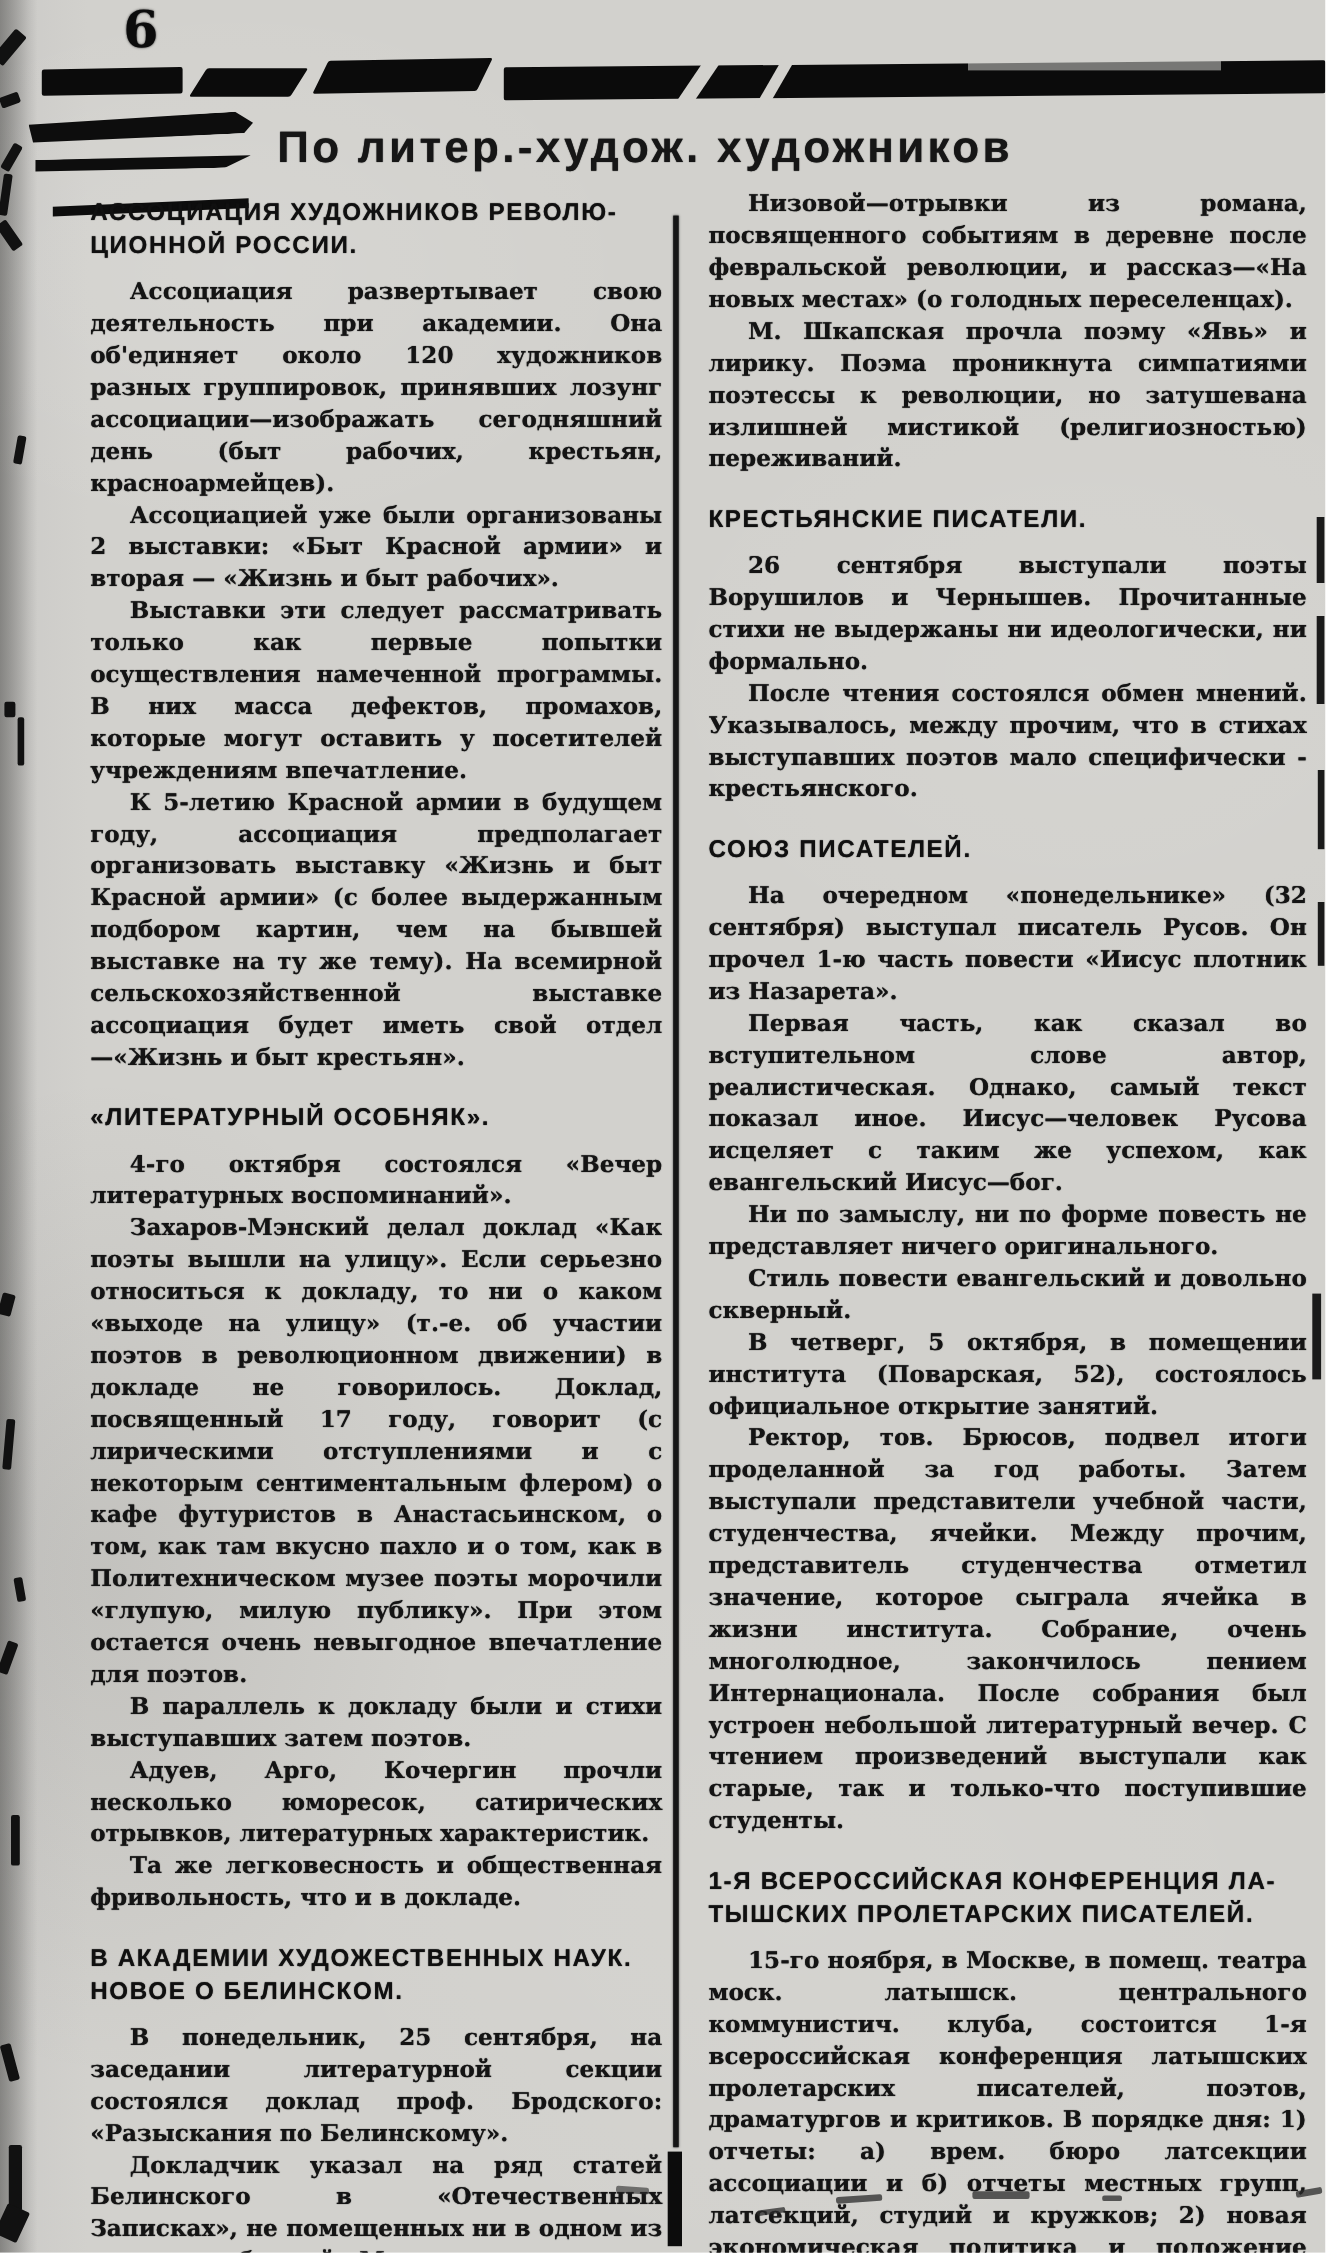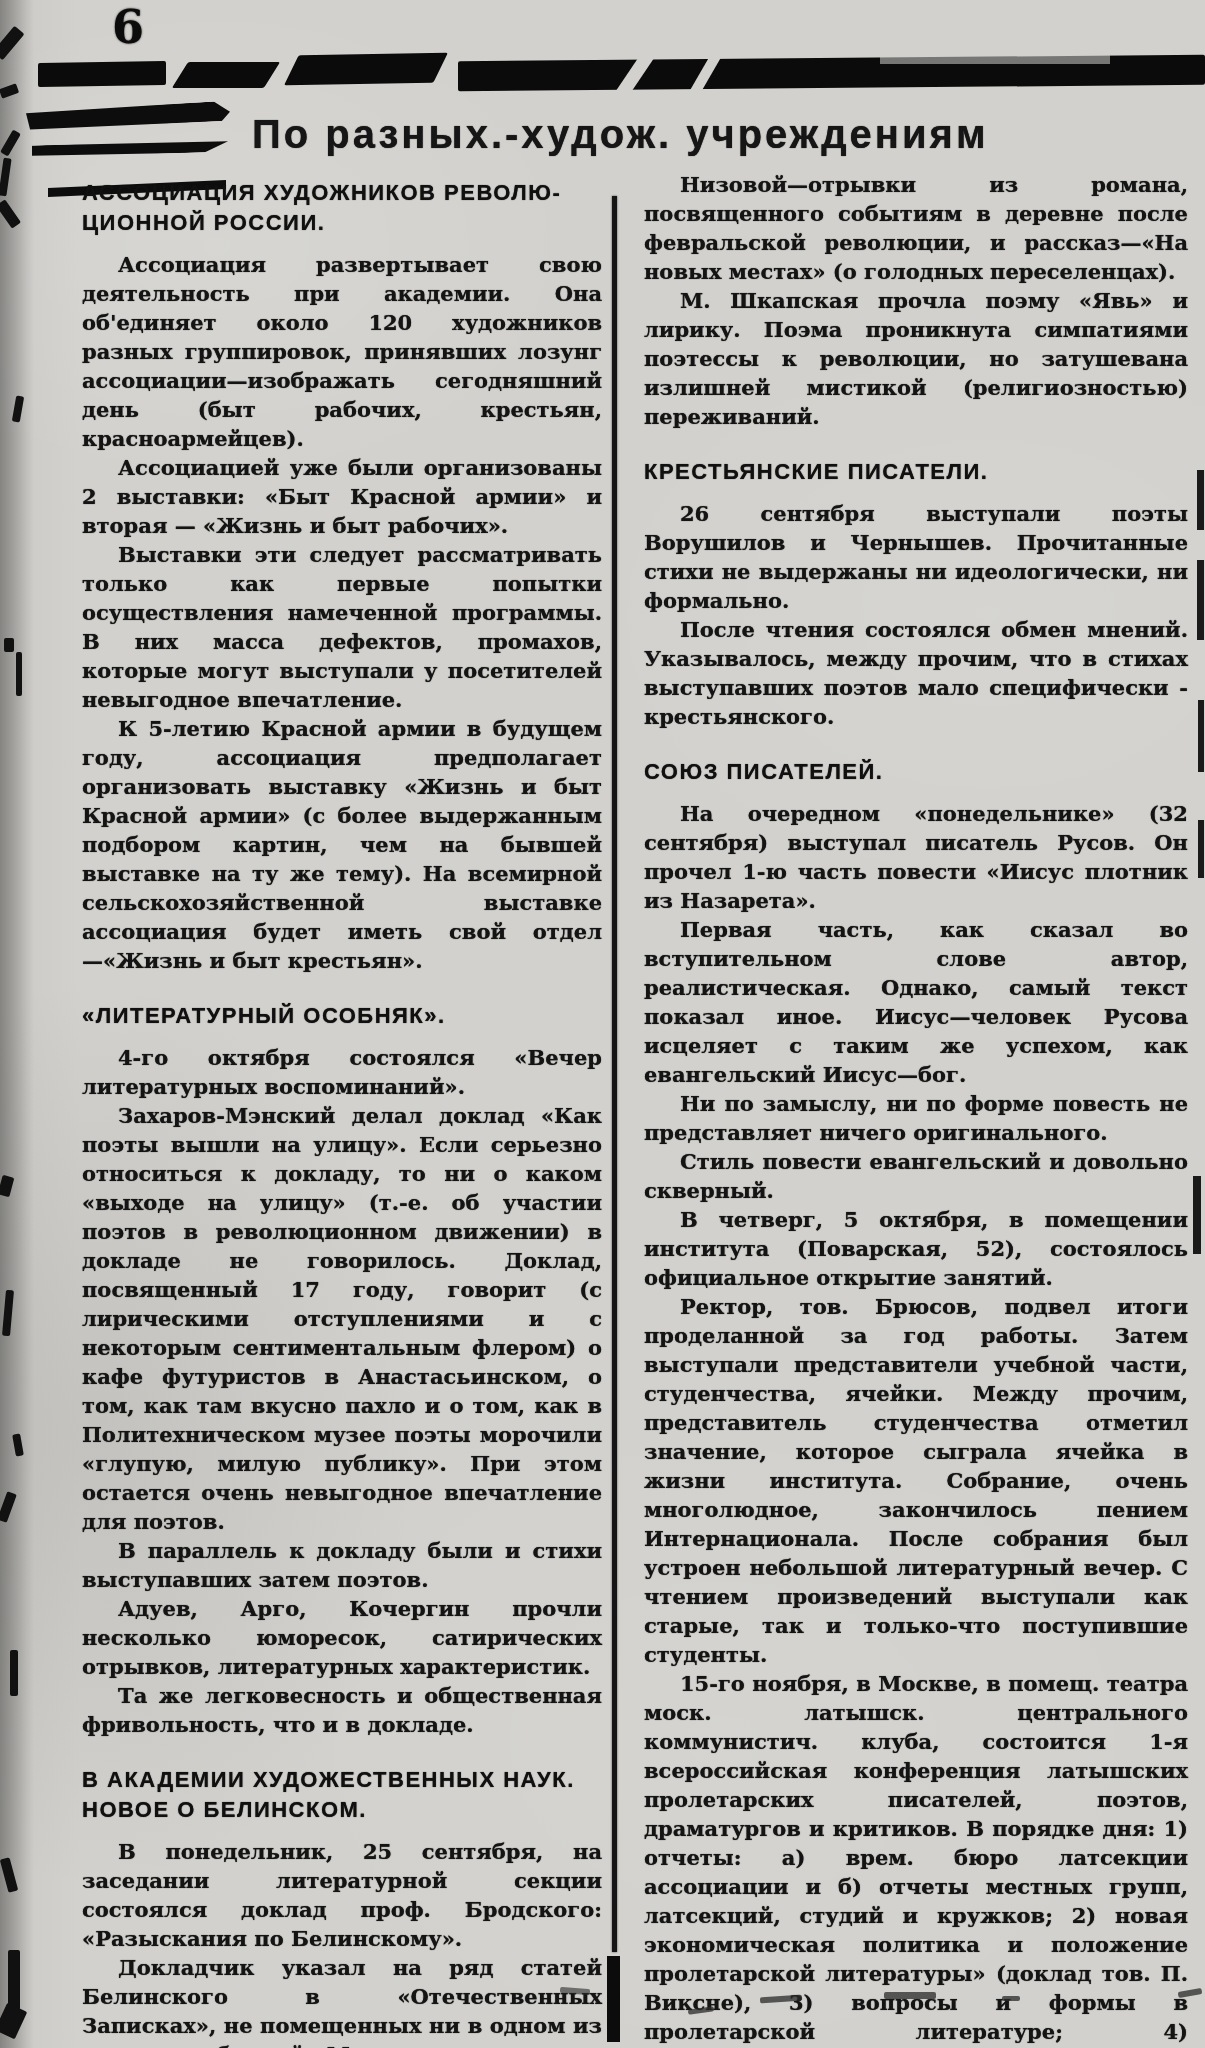--- a/index.html
+++ b/index.html
@@ -98,32 +98,32 @@
   <div class="rule seg2"></div>
   <div class="rule seg3"></div>
   <div class="rule seg4"></div>
   <div class="notch n1"></div>
   <div class="notch n2"></div>
   <div class="notch n3"></div>
   <div class="flag f1"></div>
   <div class="flag f2"></div>
   <div class="flag f3"></div>
 
-  <div class="masthead">По разных.-худож. учреждениям</div>
+  <div class="masthead">По литер.-худож. художников</div>
 
   <div class="divider"></div>
   <div class="divider-thick"></div>
 
   <div class="column left">
     <article>
       <h2 class="article-heading first">АССОЦИАЦИЯ ХУДОЖНИКОВ РЕВОЛЮ-
 ЦИОННОЙ РОССИИ.</h2>
       <p class="para">Ассоциация развертывает свою деятельность при академии. Она об'единяет около 120 художников разных группировок, принявших лозунг ассоциации—изображать сегодняшний день (быт рабочих, крестьян, красноармейцев).</p>
       <p class="para">Ассоциацией уже были организованы 2 выставки: «Быт Красной армии» и вторая — «Жизнь и быт рабочих».</p>
-      <p class="para">Выставки эти следует рассматривать только как первые попытки осуществления намеченной программы. В них масса дефектов, промахов, которые могут выступали у посетителей невыгодное впечатление.</p>
+      <p class="para">Выставки эти следует рассматривать только как первые попытки осуществления намеченной программы. В них масса дефектов, промахов, которые могут оставить у посетителей учреждениям впечатление.</p>
       <p class="para">К 5-летию Красной армии в будущем году, ассоциация предполагает организовать выставку «Жизнь и быт Красной армии» (с более выдержанным подбором картин, чем на бывшей выставке на ту же тему). На всемирной сельскохозяйственной выставке ассоциация будет иметь свой отдел—«Жизнь и быт крестьян».</p>
     </article>
     <article>
       <h2 class="article-heading">«ЛИТЕРАТУРНЫЙ ОСОБНЯК».</h2>
       <p class="para">4-го октября состоялся «Вечер литературных воспоминаний».</p>
       <p class="para">Захаров-Мэнский делал доклад «Как поэты вышли на улицу». Если серьезно относиться к докладу, то ни о каком «выходе на улицу» (т.-е. об участии поэтов в революционном движении) в докладе не говорилось. Доклад, посвященный 17 году, говорит (с лирическими отступлениями и с некоторым сентиментальным флером) о кафе футуристов в Анастасьинском, о том, как там вкусно пахло и о том, как в Политехническом музее поэты морочили «глупую, милую публику». При этом остается очень невыгодное впечатление для поэтов.</p>
       <p class="para">В параллель к докладу были и стихи выступавших затем поэтов.</p>
       <p class="para">Адуев, Арго, Кочергин прочли несколько юморесок, сатирических отрывков, литературных характеристик.</p>
       <p class="para">Та же легковесность и общественная фривольность, что и в докладе.</p>
     </article>
@@ -152,20 +152,22 @@
       <p class="para">На очередном «понедельнике» (32 сентября) выступал писатель Русов. Он прочел 1-ю часть повести «Иисус плотник из Назарета».</p>
       <p class="para">Первая часть, как сказал во вступительном слове автор, реалистическая. Однако, самый текст показал иное. Иисус—человек Русова исцеляет с таким же успехом, как евангельский Иисус—бог.</p>
       <p class="para">Ни по замыслу, ни по форме повесть не представляет ничего оригинального.</p>
       <p class="para">Стиль повести евангельский и довольно скверный.</p>
     </article>
     <article>
       <p class="para">В четверг, 5 октября, в помещении института (Поварская, 52), состоялось официальное открытие занятий.</p>
       <p class="para">Ректор, тов. Брюсов, подвел итоги проделанной за год работы. Затем выступали представители учебной части, студенчества, ячейки. Между прочим, представитель студенчества отметил значение, которое сыграла ячейка в жизни института. Собрание, очень многолюдное, закончилось пением Интернационала. После собрания был устроен небольшой литературный вечер. С чтением произведений выступали как старые, так и только-что поступившие студенты.</p>
     </article>
     <article>
+      <h2 class="article-heading align-left">1-Я ВСЕРОССИЙСКАЯ КОНФЕРЕНЦИЯ ЛА-
+ТЫШСКИХ ПРОЛЕТАРСКИХ ПИСАТЕЛЕЙ.</h2>
       <p class="para">15-го ноября, в Москве, в помещ. театра моск. латышск. центрального коммунистич. клуба, состоится 1-я всероссийская конференция латышских пролетарских писателей, поэтов, драматургов и критиков. В порядке дня: 1) отчеты: а) врем. бюро латсекции ассоциации и б) отчеты местных групп, латсекций, студий и кружков; 2) новая экономическая политика и положение пролетарской литературы» (доклад тов. П. Виксне), 3) вопросы и формы в пролетарской литературе; 4) организационный вопрос; 5) «О пролетарской литературной критике» (докл. т. В. Плетнева) и друг.</p>
     </article>
   </div>
 
   <div class="artifact a1"></div>
   <div class="artifact a2"></div>
   <div class="artifact a3"></div>
   <div class="artifact a4"></div>
   <div class="artifact a5"></div>
   <div class="artifact a6"></div>

